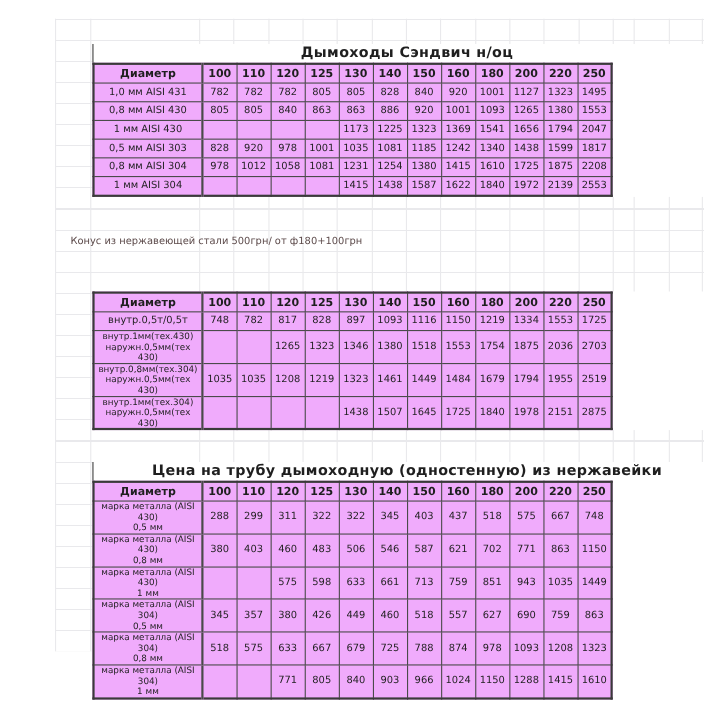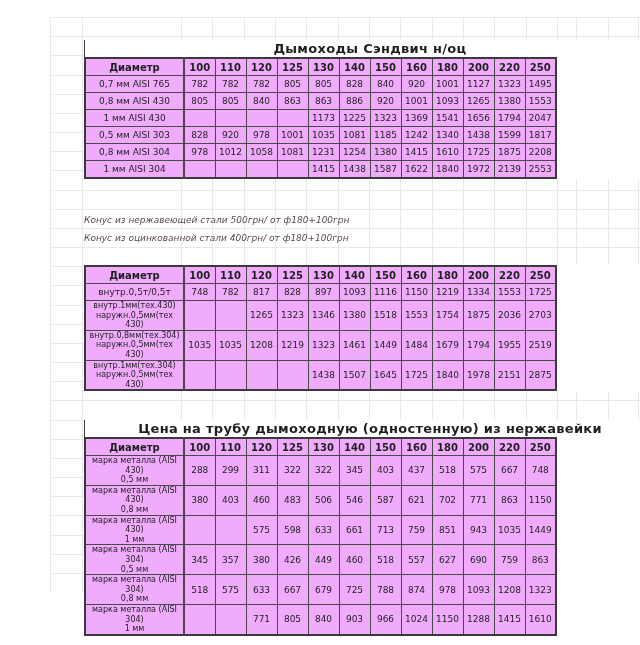--- a/index.html
+++ b/index.html
@@ -16,22 +16,22 @@
   table.t{border-collapse:collapse;table-layout:fixed;width:473px;background:#f0abfc;
           border:2px solid #3a3a3a;}
   .t th,.t td{border:1px solid #4a4a4a;text-align:center;vertical-align:middle;
               padding:0;font-size:9px;height:16px;overflow:hidden;}
   .t th{font-weight:bold;font-size:10px;}
   .t th.lbl,.t td.lbl{width:97px;border-right-width:2px;}
   .t td.lbl{font-size:9px;}
   .t td.lbl.ml{font-size:8px;line-height:1.2;white-space:pre-line;}
   .t tr.tall td{height:20px;}
   
-  .note{position:absolute;left:84px;height:30px;line-height:18px;font-size:9px;
-        color:#5c4a4a;z-index:2;white-space:nowrap;font-style:italic;}
+  .note{position:absolute;left:64px;height:30px;line-height:18px;font-size:9px;
+        color:#5c4a4a;z-index:2;white-space:nowrap;}
 </style>
 </head>
 <body>
 
 <div class="canvas">
   <div id="grid">
       <div class="v" style="left: 0px;"></div>
       <div class="v" style="left: 32px;"></div>
       <div class="v" style="left: 131px;"></div>
       <div class="v" style="left: 162.33px;"></div>
@@ -66,21 +66,21 @@
             <th>150</th>
             <th>160</th>
             <th>180</th>
             <th>200</th>
             <th>220</th>
             <th>250</th>
           </tr>
         </thead>
         <tbody>
           <tr>
-            <td class="lbl">0,7 мм AISI 765</td>
+            <td class="lbl">1,0 мм AISI 431</td>
             <td>782</td>
             <td>782</td>
             <td>782</td>
             <td>805</td>
             <td>805</td>
             <td>828</td>
             <td>840</td>
             <td>920</td>
             <td>1001</td>
             <td>1127</td>
@@ -160,21 +160,20 @@
             <td>1840</td>
             <td>1972</td>
             <td>2139</td>
             <td>2553</td>
           </tr>
         </tbody>
       </table>
   </div>
 
   <div class="note" style="top:211px">Конус из нержавеющей стали 500грн/ от ф180+100грн</div>
-  <div class="note" style="top:229px">Конус из оцинкованной стали 400грн/ от ф180+100грн</div>
 
   <div class="tbl" style="top:265px">
     <table class="t">
         <thead>
           <tr>
             <th class="lbl">Диаметр</th>
             <th>100</th>
             <th>110</th>
             <th>120</th>
             <th>125</th>

